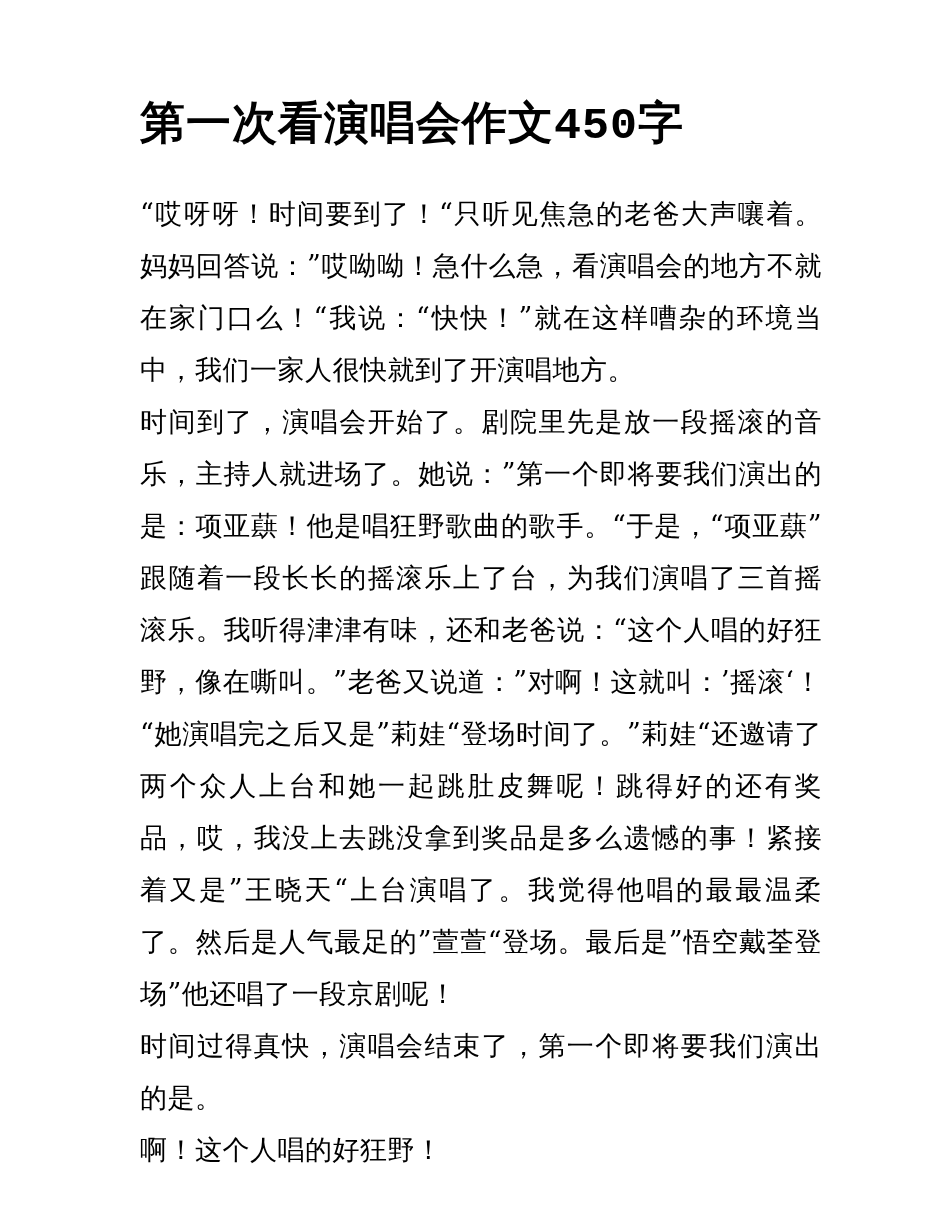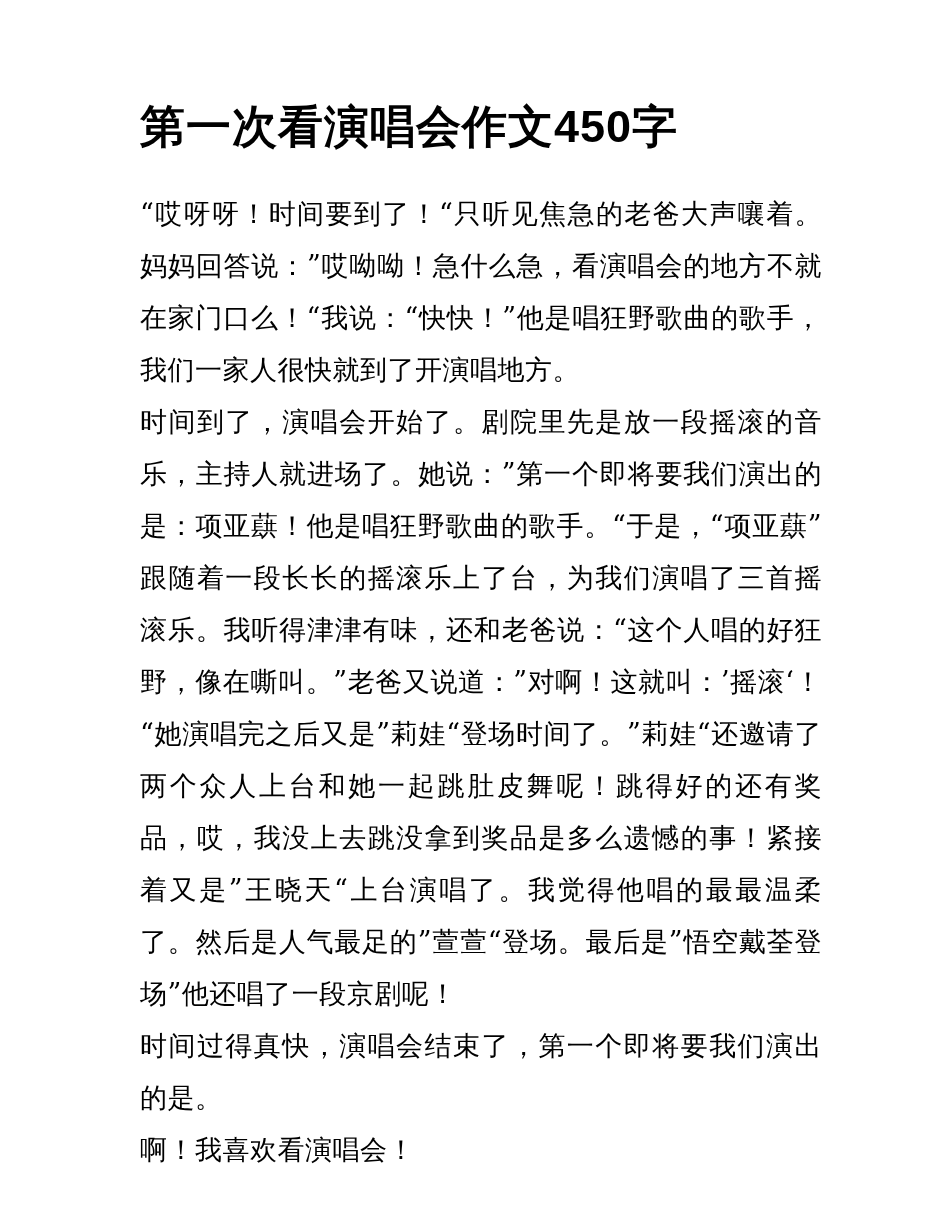--- a/index.html
+++ b/index.html
@@ -21,39 +21,39 @@
     padding: 96px 128px 40px 140px;
     background: #ffffff;
   }
   .doc-title {
     margin: 0 0 30px 0;
     font-size: 45px;
     line-height: 62px;
     font-weight: bold;
     letter-spacing: 1px;
     color: #000000;
-    font-family: Liberation Sans, sans-serif;
+    font-family: Liberation Mono, monospace;
   }
   .doc-body p {
     margin: 0;
     padding: 0;
     font-size: 27px;
     line-height: 52px;
     text-align: justify;
     text-justify: inter-character;
     letter-spacing: 0.5px;
     color: #000000;
     word-break: break-all;
   }
 </style>
 </head>
 <body>
 
 <div class="page">
   <h1 class="doc-title">第一次看演唱会作文450字</h1>
 
   <div class="doc-body">
-    <p>“哎呀呀！时间要到了！“只听见焦急的老爸大声嚷着。妈妈回答说：”哎呦呦！急什么急，看演唱会的地方不就在家门口么！“我说：“快快！”他是唱狂野歌曲的歌手，我们一家人很快就到了开演唱地方。</p>
+    <p>“哎呀呀！时间要到了！“只听见焦急的老爸大声嚷着。妈妈回答说：”哎呦呦！急什么急，看演唱会的地方不就在家门口么！“我说：“快快！”就在这样嘈杂的环境当中，我们一家人很快就到了开演唱地方。</p>
     <p>时间到了，演唱会开始了。剧院里先是放一段摇滚的音乐，主持人就进场了。她说：”第一个即将要我们演出的是：项亚蕻！他是唱狂野歌曲的歌手。“于是，“项亚蕻”跟随着一段长长的摇滚乐上了台，为我们演唱了三首摇滚乐。我听得津津有味，还和老爸说：“这个人唱的好狂野，像在嘶叫。”老爸又说道：”对啊！这就叫：’摇滚‘！“她演唱完之后又是”莉娃“登场时间了。”莉娃“还邀请了两个众人上台和她一起跳肚皮舞呢！跳得好的还有奖品，哎，我没上去跳没拿到奖品是多么遗憾的事！紧接着又是”王晓天“上台演唱了。我觉得他唱的最最温柔了。然后是人气最足的”萱萱“登场。最后是”悟空戴荃登场”他还唱了一段京剧呢！</p>
     <p>时间过得真快，演唱会结束了，第一个即将要我们演出的是。</p>
-    <p>啊！我喜欢看演唱会！</p>
+    <p>啊！这个人唱的好狂野！</p>
   </div>
 </div>
 
 </body></html>

